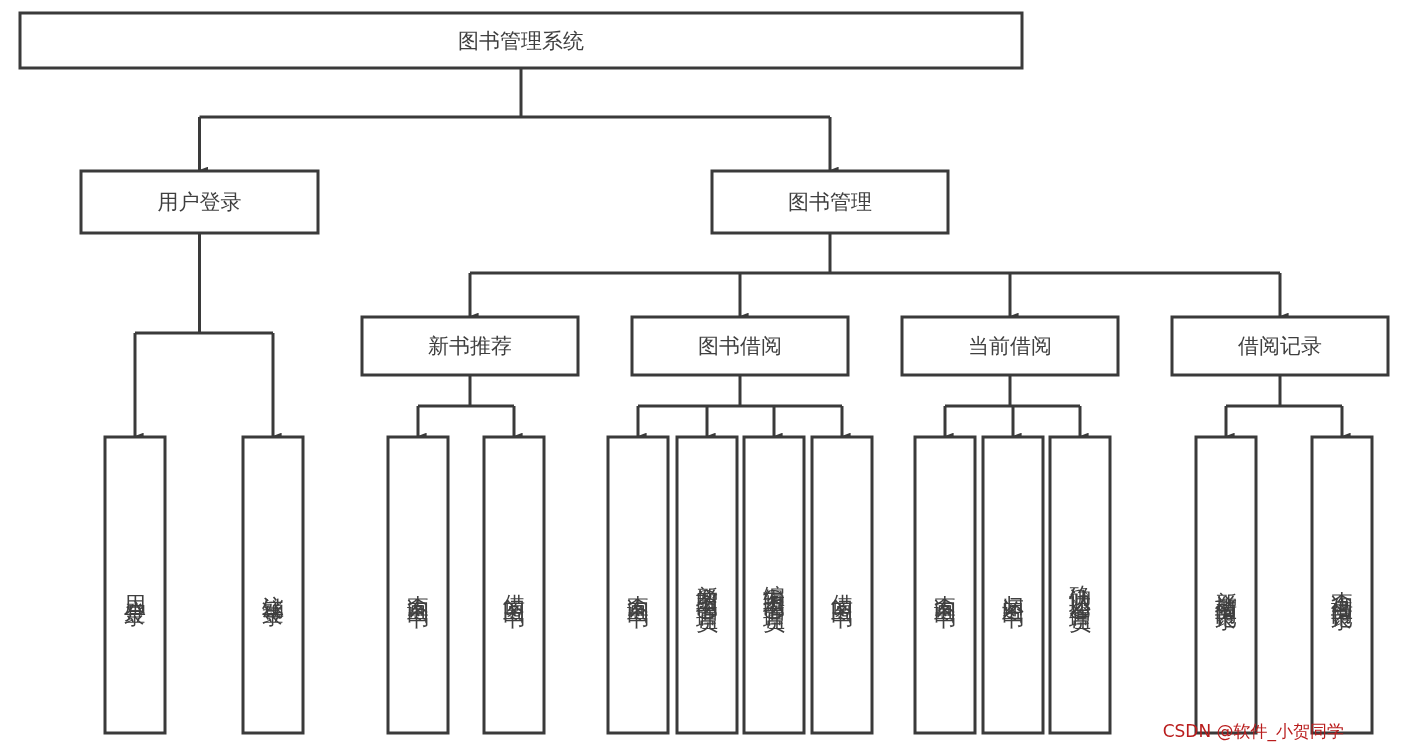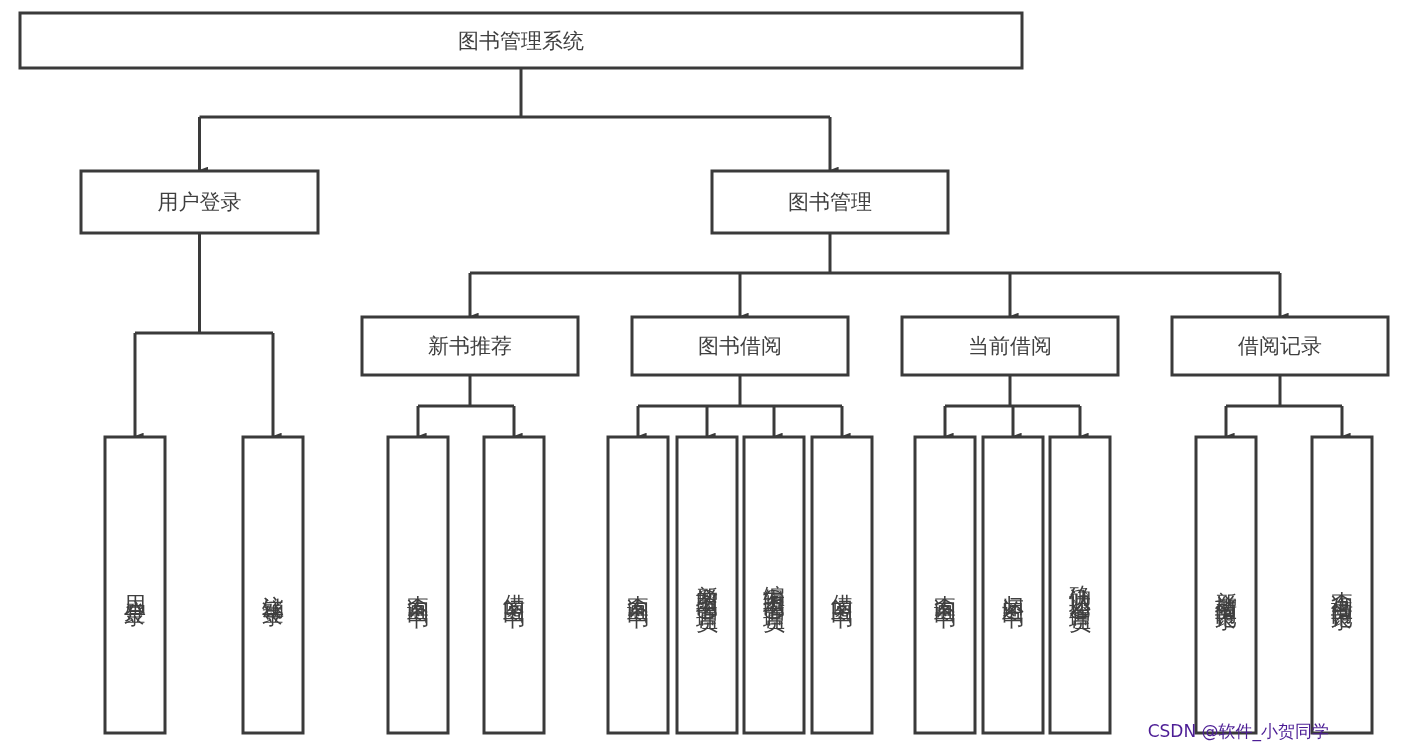--- a/index.html
+++ b/index.html
@@ -32,22 +32,22 @@
     letter-spacing:4px;
     line-height:1;
     color:#3f3f3f;
     font-size:22px;
     font-family:"DejaVu Sans","Liberation Sans",sans-serif;
     white-space:nowrap;
   }
   .leaf-fo-box{position:absolute;}
   .watermark{
     position:absolute;
-    right:23px;bottom:4px;
-    color:#4c1d95;
+    right:8px;bottom:4px;
+    color:#b91c1c;
     font-size:17px;
     font-family:"DejaVu Sans","Liberation Sans",sans-serif;
     white-space:nowrap;
     pointer-events:none;
   }
 </style>
 </head>
 <body>
 
 <div id="diagram-root">

